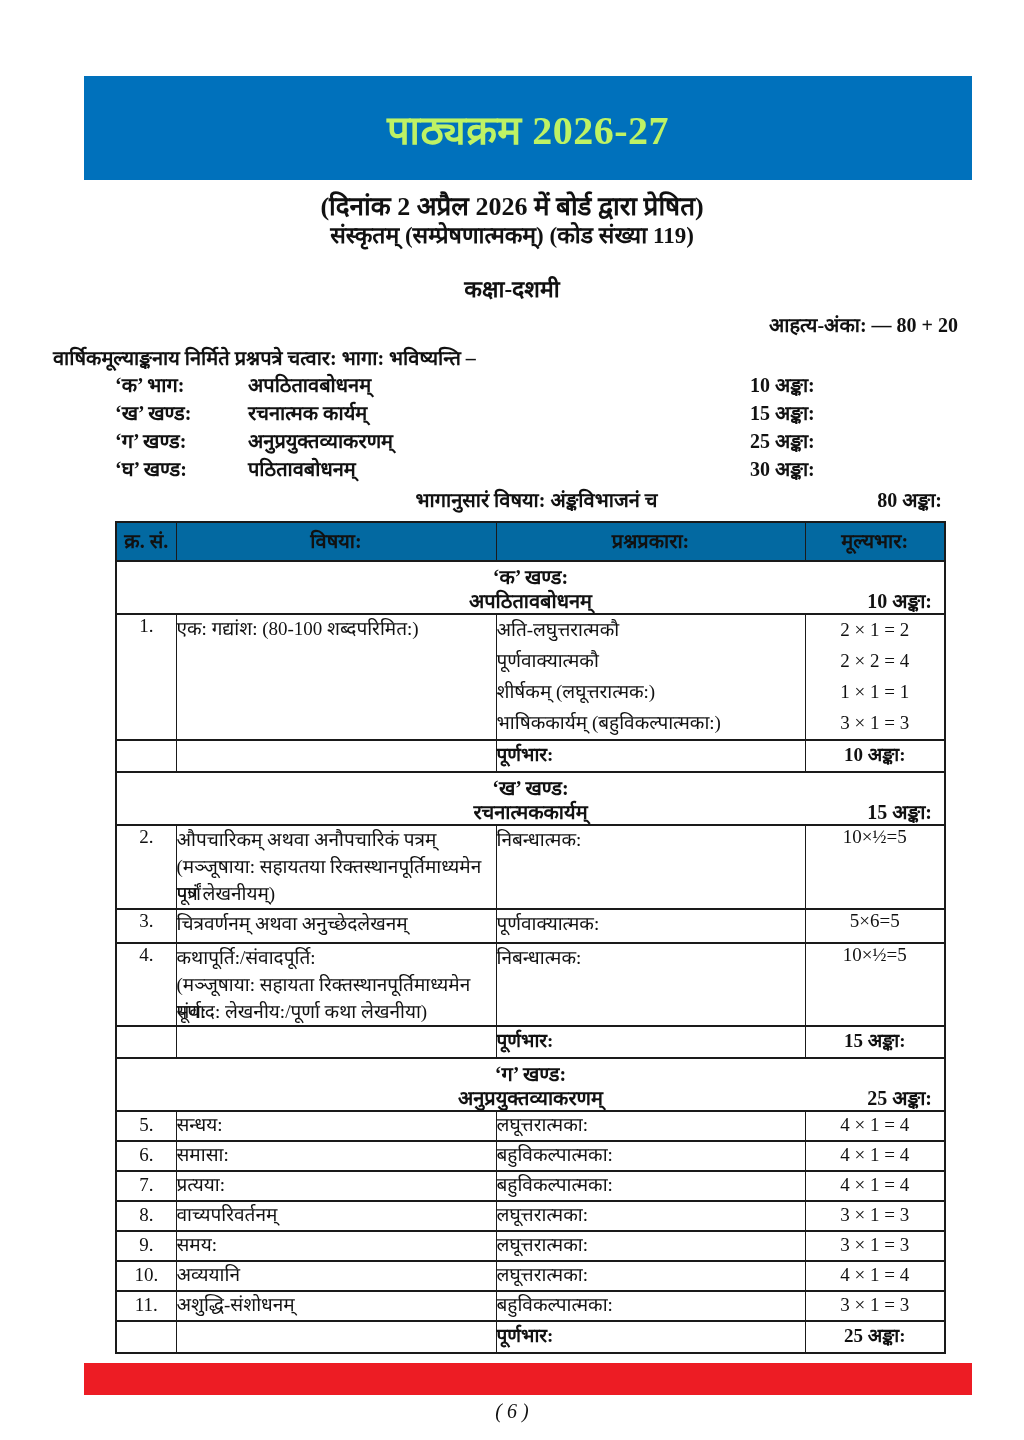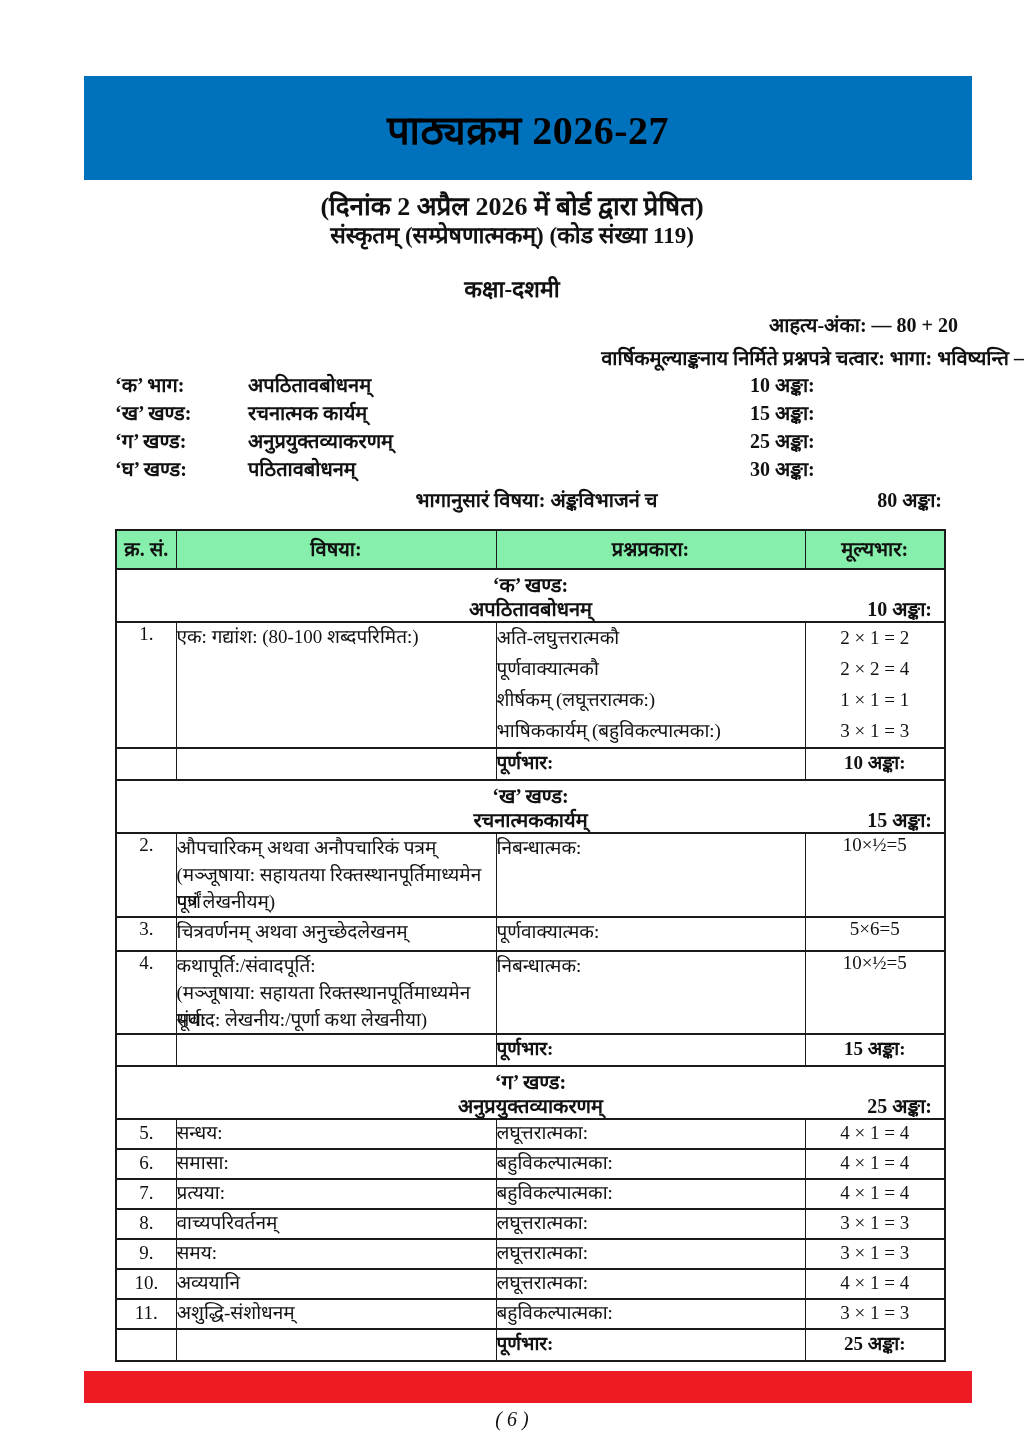--- a/index.html
+++ b/index.html
@@ -5,36 +5,36 @@
   html,body{margin:0;padding:0;}
   body{
     width:1024px;height:1440px;background:#ffffff;color:#111;
     font-family:"Liberation Serif","DejaVu Serif",serif;
     overflow:hidden;position:relative;
   }
   .banner{
     margin:76px 0 0 84px;width:888px;height:104px;background:#0071bc;
     display:flex;align-items:center;justify-content:center;
   }
-  .banner h1{margin:0;color:#000000;font-size:40px;font-weight:bold;letter-spacing:.5px;}
+  .banner h1{margin:0;color:#bef264;font-size:40px;font-weight:bold;letter-spacing:.5px;}
   .sub{text-align:center;font-weight:bold;}
   .s1{margin-top:12px;font-size:26px;line-height:30px;}
   .s2{font-size:23px;line-height:27px;}
   .s3{font-size:23px;line-height:26px;margin-top:28px;}
   .marks-line{margin:10px 0 0 115px;width:843px;text-align:right;font-weight:bold;font-size:20px;line-height:24px;}
-  .intro{margin:8px 0 0 53px;font-weight:bold;font-size:20px;line-height:26px;text-align:right;}
+  .intro{margin:8px 0 0 53px;font-weight:bold;font-size:20px;line-height:26px;}
   .part-row{position:relative;margin-left:115px;width:843px;height:28px;font-weight:bold;font-size:20px;line-height:28px;}
   .part-label{position:absolute;left:0;top:0;}
   .part-name{position:absolute;left:133px;top:0;}
   .part-marks{position:absolute;left:635px;top:0;}
-  .caption-row{position:relative;margin:4px 0 16px 115px;width:843px;height:26px;font-weight:bold;font-size:20px;line-height:26px;text-align:center;}
+  .caption-row{position:relative;margin:4px 0 8px 115px;width:843px;height:26px;font-weight:bold;font-size:20px;line-height:26px;text-align:center;}
   .caption-marks{position:absolute;right:16px;top:0;}
   table.marks{margin:2px 0 0 115px;border-collapse:collapse;table-layout:fixed;width:829px;border:2px solid #1a1a1a;}
   table.marks td{border:1px solid #1a1a1a;border-top-width:2px;border-bottom-width:2px;vertical-align:top;font-size:19px;padding:0;}
-  tr.head td{background:#86efac;font-weight:bold;text-align:center;height:37px;font-size:20px;line-height:36px;}
+  tr.head td{background:#0369a1;font-weight:bold;text-align:center;height:37px;font-size:20px;line-height:36px;}
   tr.sec td{height:50px;}
   .sec-title{text-align:center;font-weight:bold;line-height:26px;padding-top:2px;font-size:20px;}
   .sec-sub{position:relative;text-align:center;font-weight:bold;line-height:23px;font-size:20px;}
   .sec-marks{position:absolute;right:12px;top:0;}
   .c-no{text-align:center;padding-top:4px;}
   .c-sub{padding:4px 6px 0 10px;}
   .c-q{padding:4px 6px 0 10px;}
   .c-w{text-align:center;padding-top:4px;}
   .ln31{height:31px;line-height:30px;}
   .ln27{height:27px;line-height:27px;font-family:Liberation Serif, serif;}

